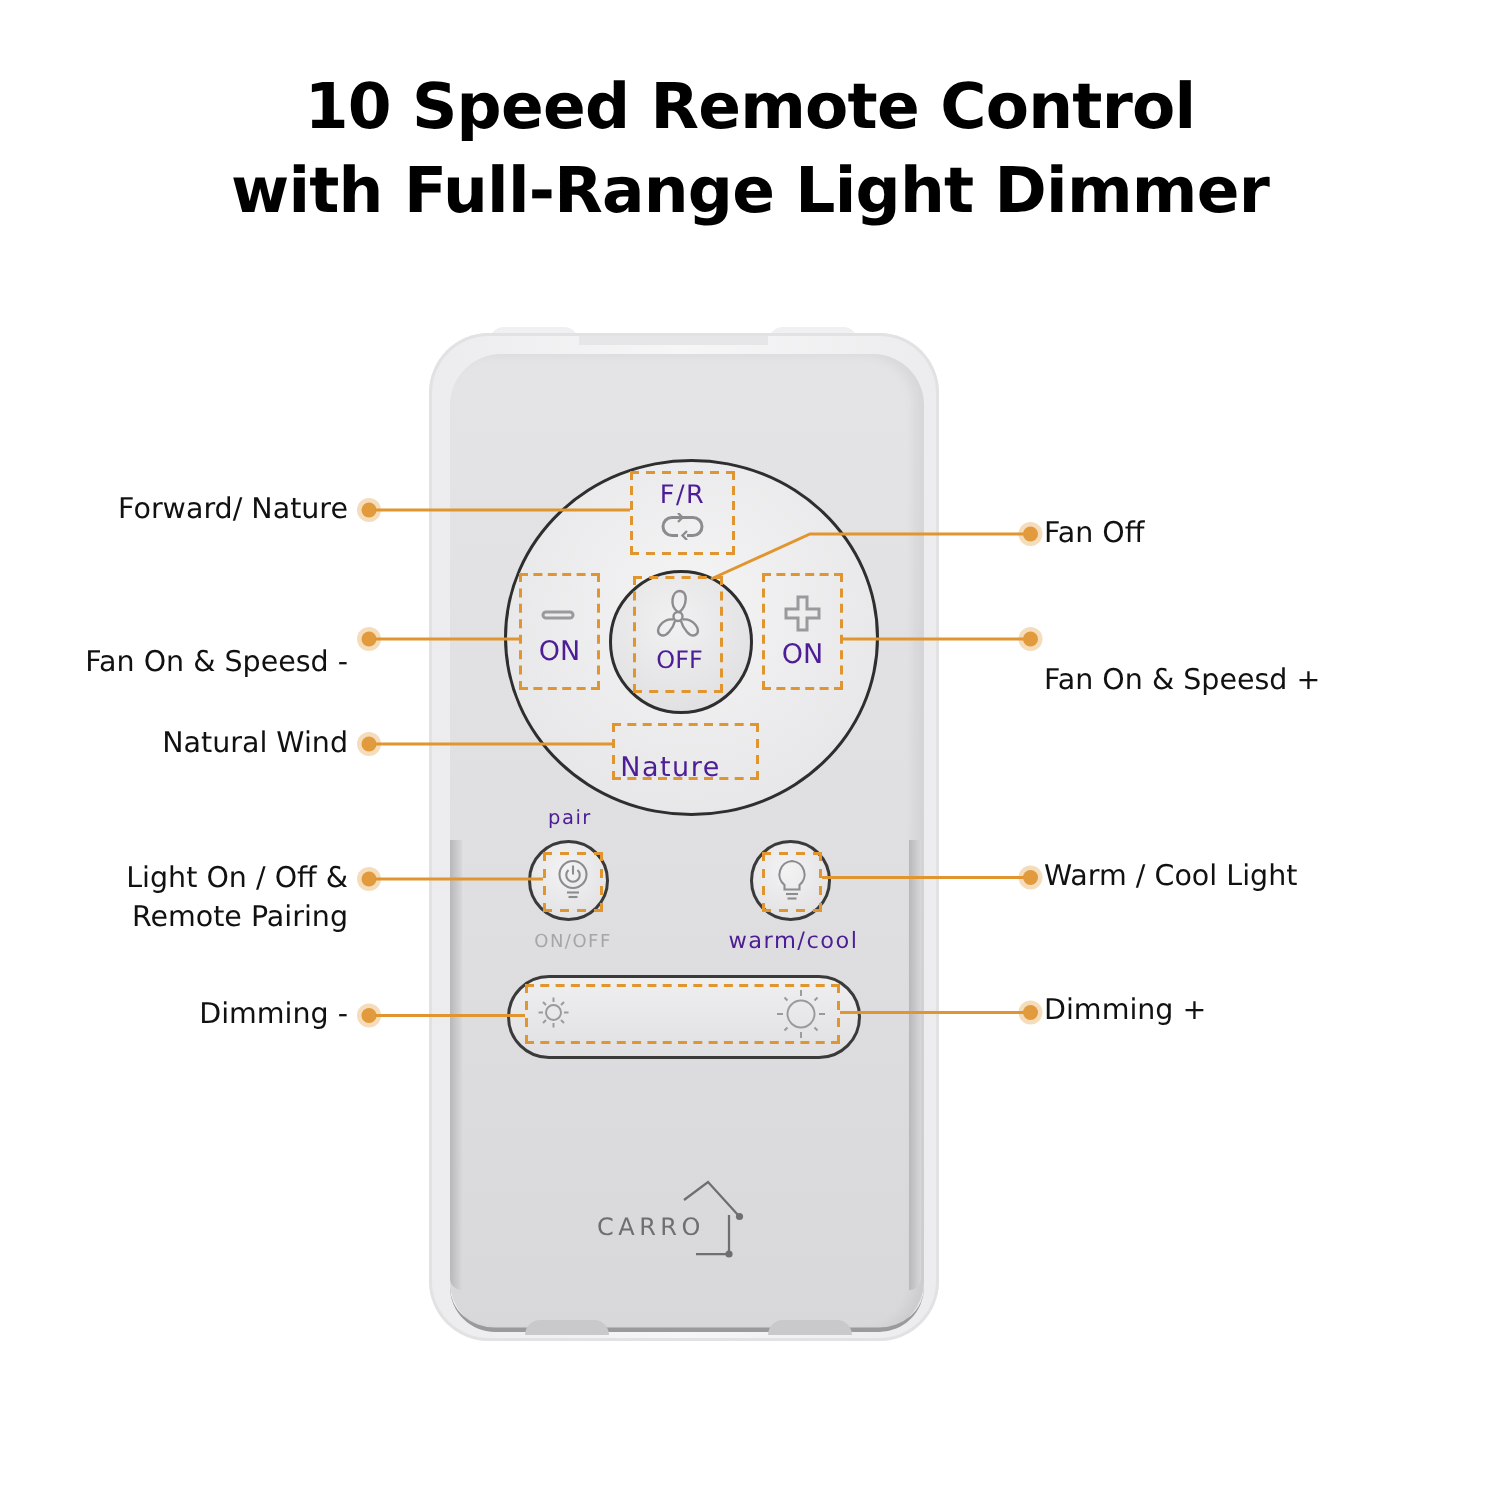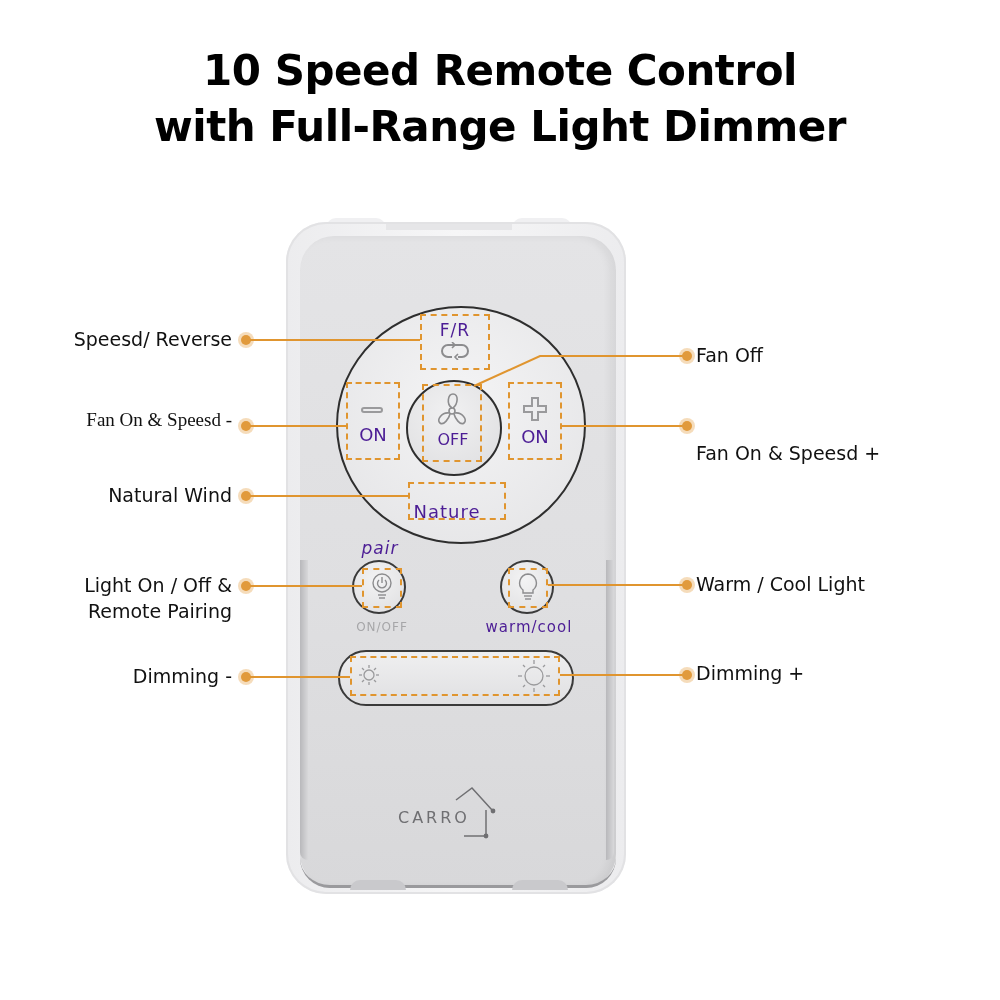--- a/index.html
+++ b/index.html
@@ -82,21 +82,21 @@
 
   <div class="dash" style="left:508px;top:382px;width:54px;height:78px;"></div>
   <svg style="position:absolute;left:522px;top:396px;" width="26" height="26" viewBox="0 0 26 26">
     <path d="M10 2 H16 V10 H24 V16 H16 V24 H10 V16 H2 V10 H10 Z" fill="none" stroke="#9a9a9c" stroke-width="2"></path>
   </svg>
   <div class="lbl" style="left:508px;top:426px;width:54px;font-size:18px;">ON</div>
 
   <div class="dash" style="left:408px;top:482px;width:98px;height:38px;"></div>
   <div class="lbl" style="left:398px;top:489px;width:98px;font-size:18px;letter-spacing:1px;margin-top:12px;">Nature</div>
 
-  <div class="lbl" style="left:352px;top:538px;width:56px;font-size:17px;letter-spacing:1px;font-style:italic;">pair</div>
+  <div class="lbl" style="left:352px;top:538px;width:56px;font-size:13px;letter-spacing:1px;">pair</div>
   <div class="small-btn" style="left:352px;top:560px;"></div>
   <div class="dash" style="left:362px;top:568px;width:40px;height:40px;"></div>
   <svg style="position:absolute;left:370px;top:572px;" width="24" height="30" viewBox="0 0 24 30">
     <circle cx="12" cy="11" r="9" fill="none" stroke="#8c8c8e" stroke-width="1.4"></circle>
     <path d="M9 8 A4.5 4.5 0 1 0 15 8" fill="none" stroke="#8c8c8e" stroke-width="1.4"></path>
     <line x1="12" y1="5" x2="12" y2="11" stroke="#8c8c8e" stroke-width="1.4"></line>
     <line x1="8" y1="23" x2="16" y2="23" stroke="#8c8c8e" stroke-width="1.4"></line>
     <line x1="9" y1="26" x2="15" y2="26" stroke="#8c8c8e" stroke-width="1.4"></line>
   </svg>
   <div class="lbl" style="left:344px;top:620px;width:76px;font-size:12px;letter-spacing:1px;color:#a6a6a8;">ON/OFF</div>
@@ -142,25 +142,25 @@
   <div class="brand">CARRO</div>
   <svg style="position:absolute;left:452px;top:786px;" width="56" height="56" viewBox="0 0 56 56">
     <polyline points="4,14 20,2 40,24" fill="none" stroke="#6f6f72" stroke-width="1.5"></polyline>
     <circle cx="41" cy="25" r="2.4" fill="#6f6f72"></circle>
     <line x1="34" y1="24" x2="34" y2="50" stroke="#6f6f72" stroke-width="1.5"></line>
     <line x1="12" y1="50" x2="34" y2="50" stroke="#6f6f72" stroke-width="1.5"></line>
     <circle cx="34" cy="50" r="2.4" fill="#6f6f72"></circle>
   </svg>
 </div>
 
-<div class="callout-text left" style="right:768px;top:326px;">Speesd/ Reverse</div>
+<div class="callout-text left" style="right:768px;top:326px;">Forward/ Nature</div>
 <div class="dot" style="left:241px;top:335px;"></div>
 <div class="line" style="left:250px;top:339px;width:170px;"></div>
 
-<div class="callout-text left" style="right:768px;top:407px;font-family:Liberation Serif, serif;">Fan On &amp; Speesd -</div>
+<div class="callout-text left" style="right:768px;top:428px;">Fan On &amp; Speesd -</div>
 <div class="dot" style="left:241px;top:421px;"></div>
 <div class="line" style="left:250px;top:425px;width:96px;"></div>
 
 <div class="callout-text left" style="right:768px;top:482px;text-align:center;">Natural Wind</div>
 <div class="dot" style="left:241px;top:491px;"></div>
 <div class="line" style="left:250px;top:495px;width:158px;"></div>
 
 <div class="callout-text left" style="right:768px;top:572px;">Light On / Off &amp;</div>
 <div class="callout-text left" style="right:768px;top:598px;">Remote Pairing</div>
 <div class="dot" style="left:241px;top:581px;"></div>

